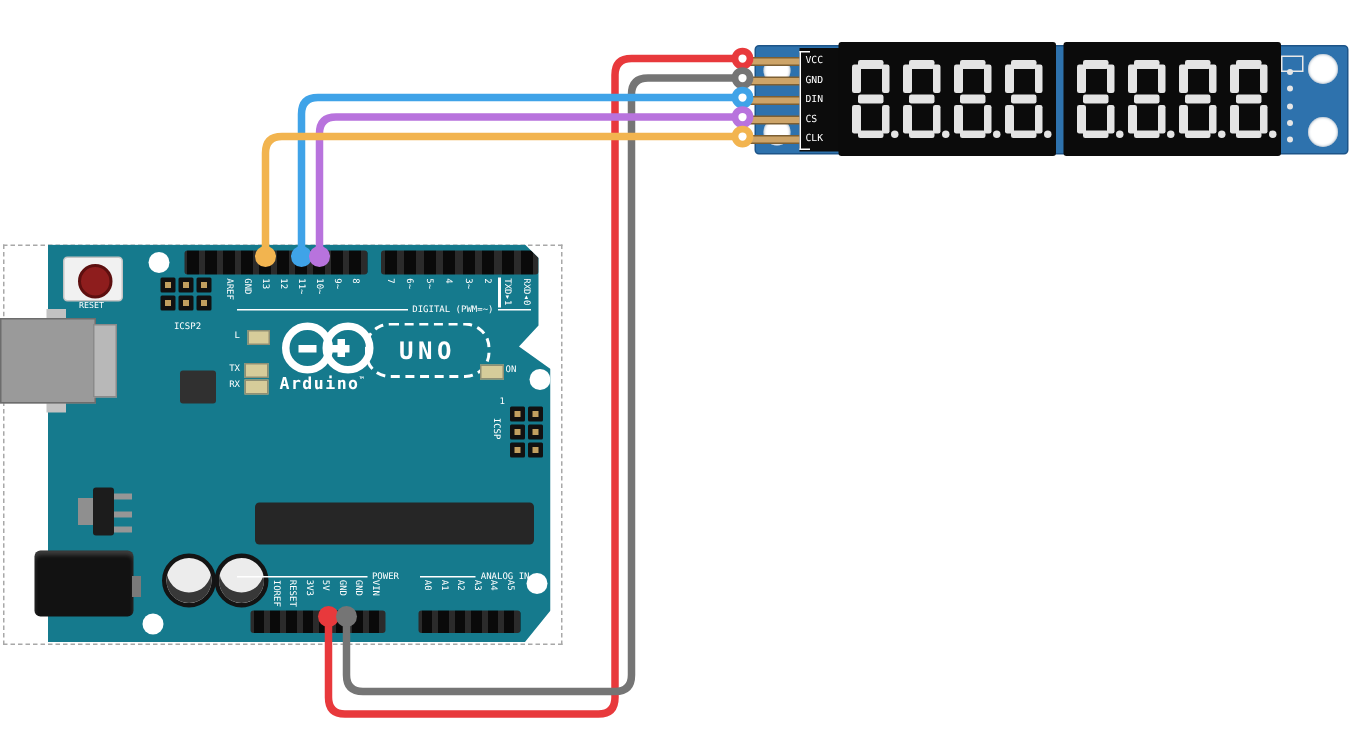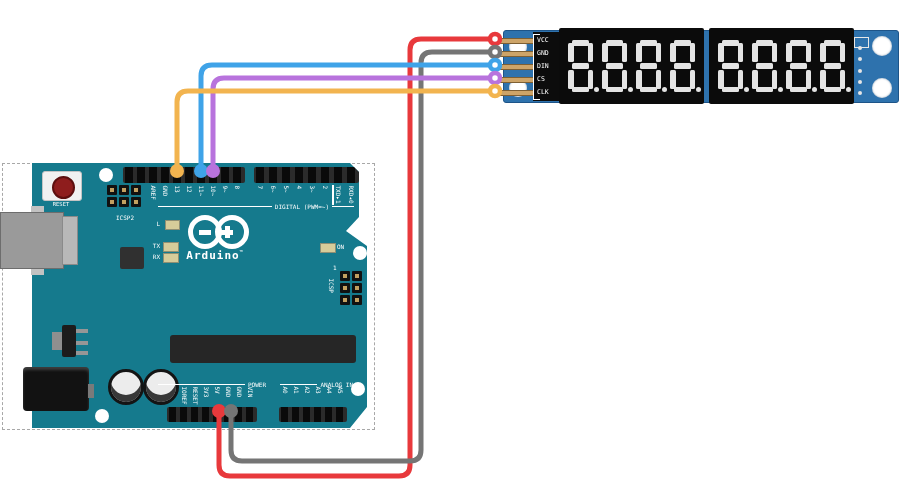--- a/index.html
+++ b/index.html
@@ -118,20 +118,24 @@
 
     <div class="abs" style="left:90px;top:84px;width:24px;height:22px;background:#303030;border-radius:2px;"></div>
 
     <div class="abs ring" style="left:158px;top:52px;width:24px;height:24px;"></div>
     <div class="abs ring" style="left:185px;top:52px;width:24px;height:24px;"></div>
     <div class="abs" style="left:169px;top:66.5px;width:12px;height:5px;background:#fff;"></div>
     <div class="abs" style="left:191px;top:66.5px;width:12px;height:5px;background:#fff;"></div>
     <div class="abs" style="left:194.5px;top:63px;width:5px;height:12px;background:#fff;"></div>
     <div class="abs" style="left:142px;top:86px;width:86px;text-align:center;color:#fff;font-size:11px;font-weight:bold;letter-spacing:1px;"><span>Arduino</span><sup style="font-size:5px;">™</sup></div>
 
+    <div class="abs" style="left:213px;top:52px;width:80px;height:33px;border:2px dashed #fff;border-radius:17px;
+         display:flex;align-items:center;justify-content:center;color:#fff;font-size:16px;font-weight:bold;letter-spacing:3px;">
+      <span>UNO</span>
+    </div>
 
     <div class="abs led" style="left:290px;top:80px;width:14px;height:8px;"></div>
     <div class="abs slk" style="left:307px;top:80px;width:16px;">ON</div>
 
     <div class="abs slk" style="left:303px;top:101px;">1</div>
     <div class="abs icsp" style="left:310px;top:108px;grid-template-columns:repeat(2,10px);">
       <span></span>
         <span></span>
       <span></span>
         <span></span>

